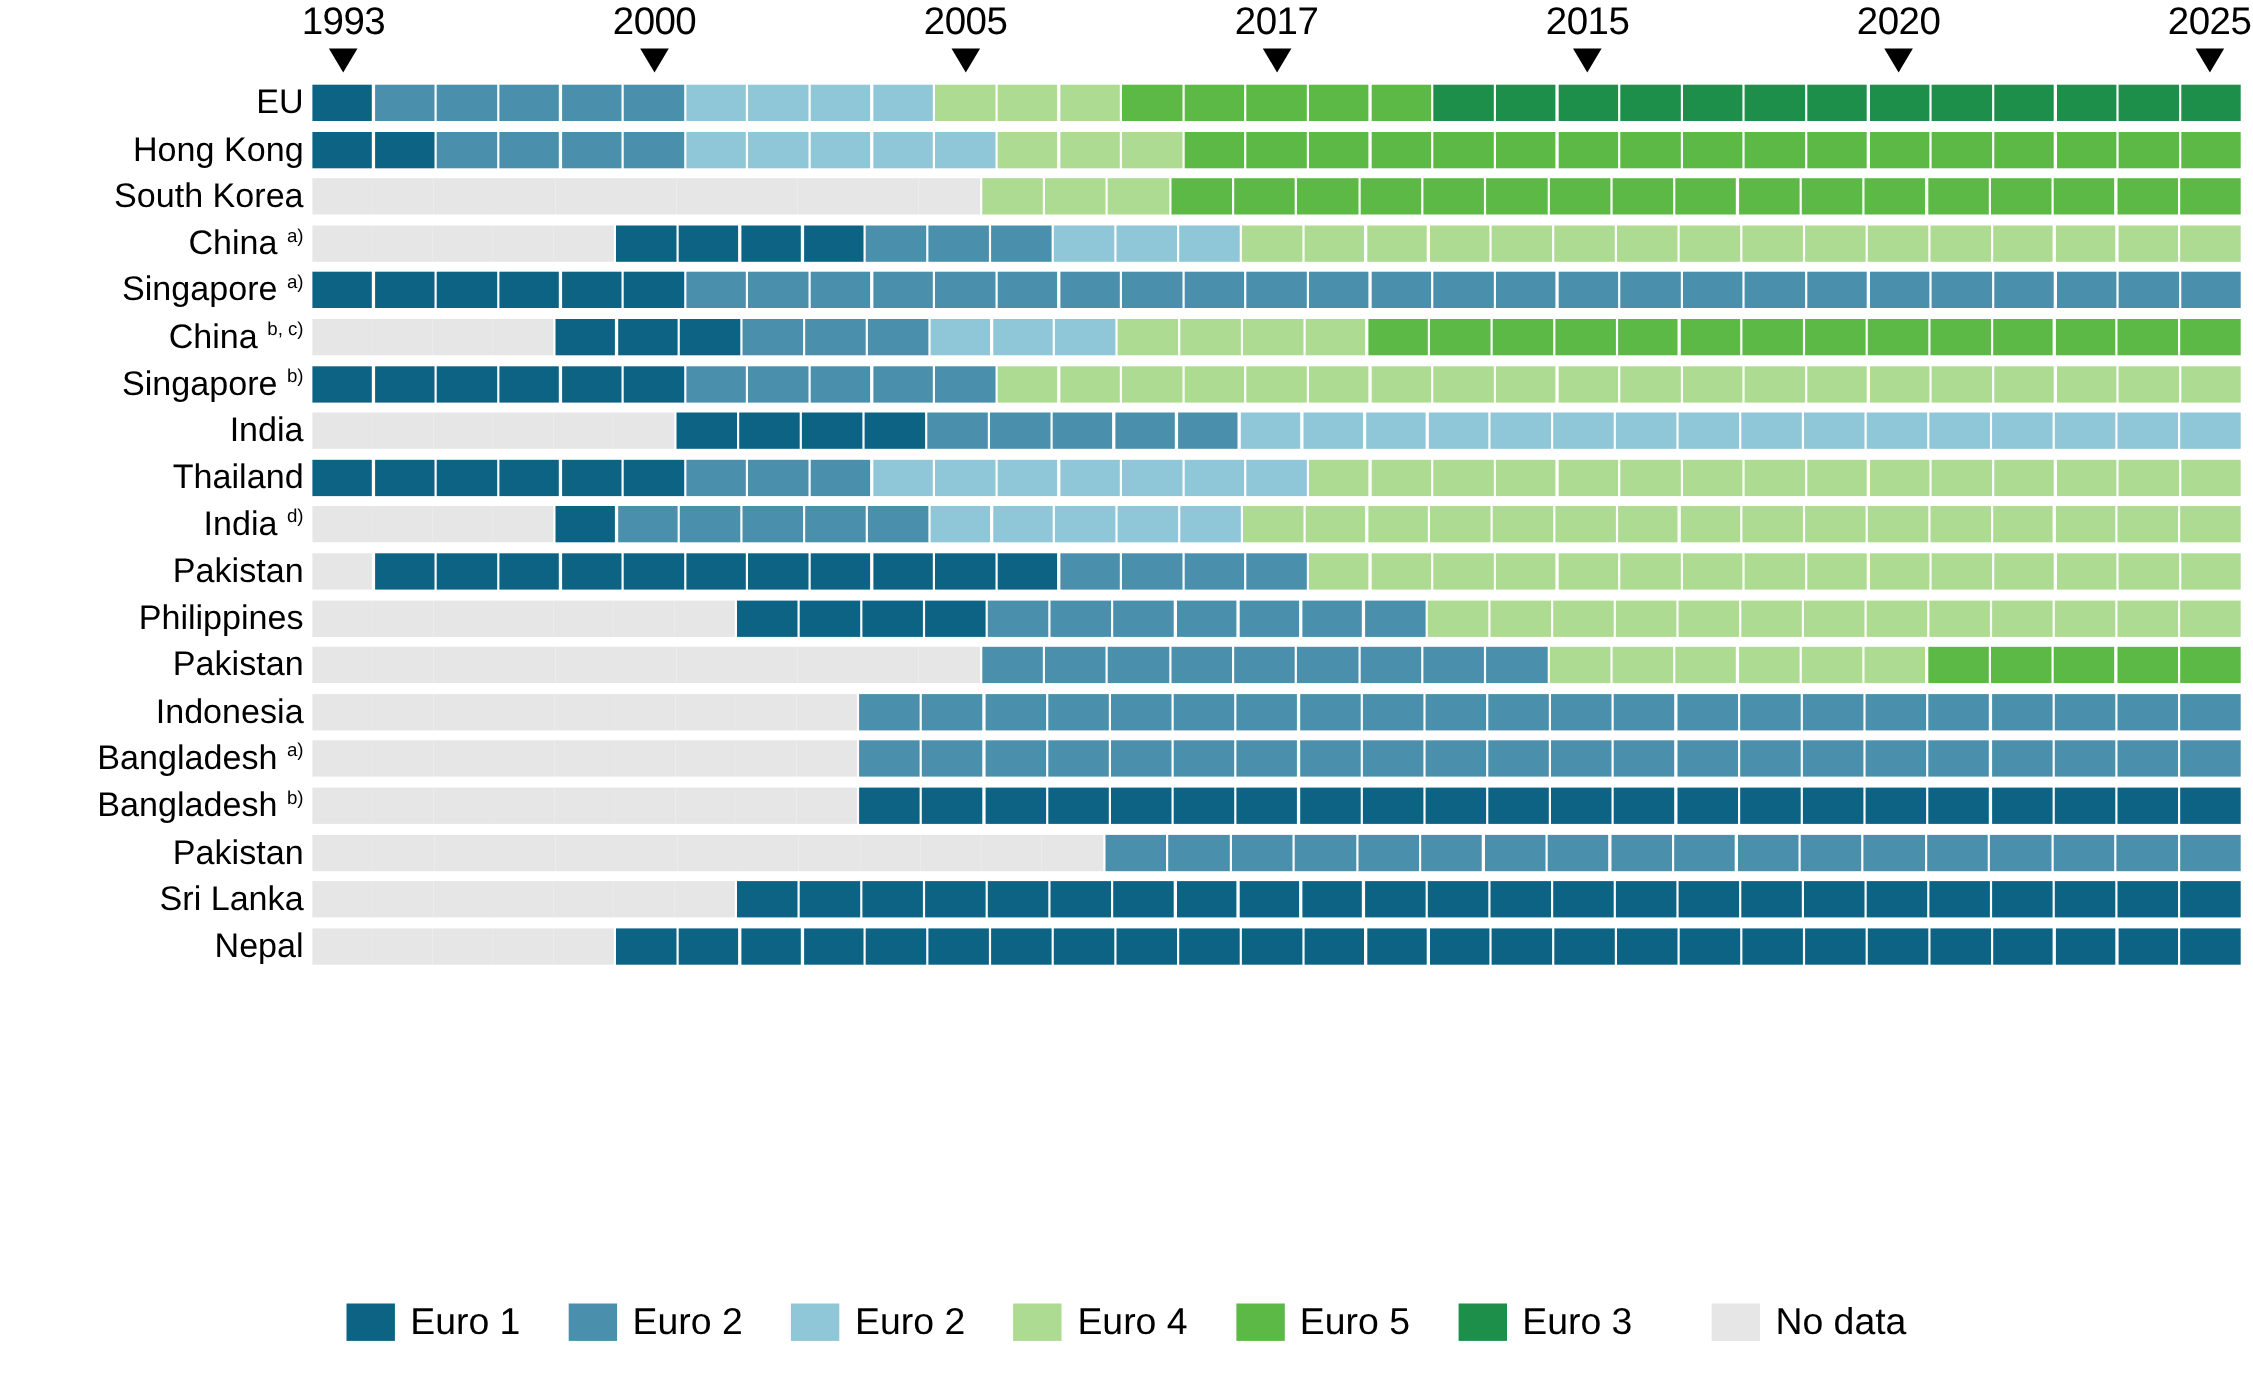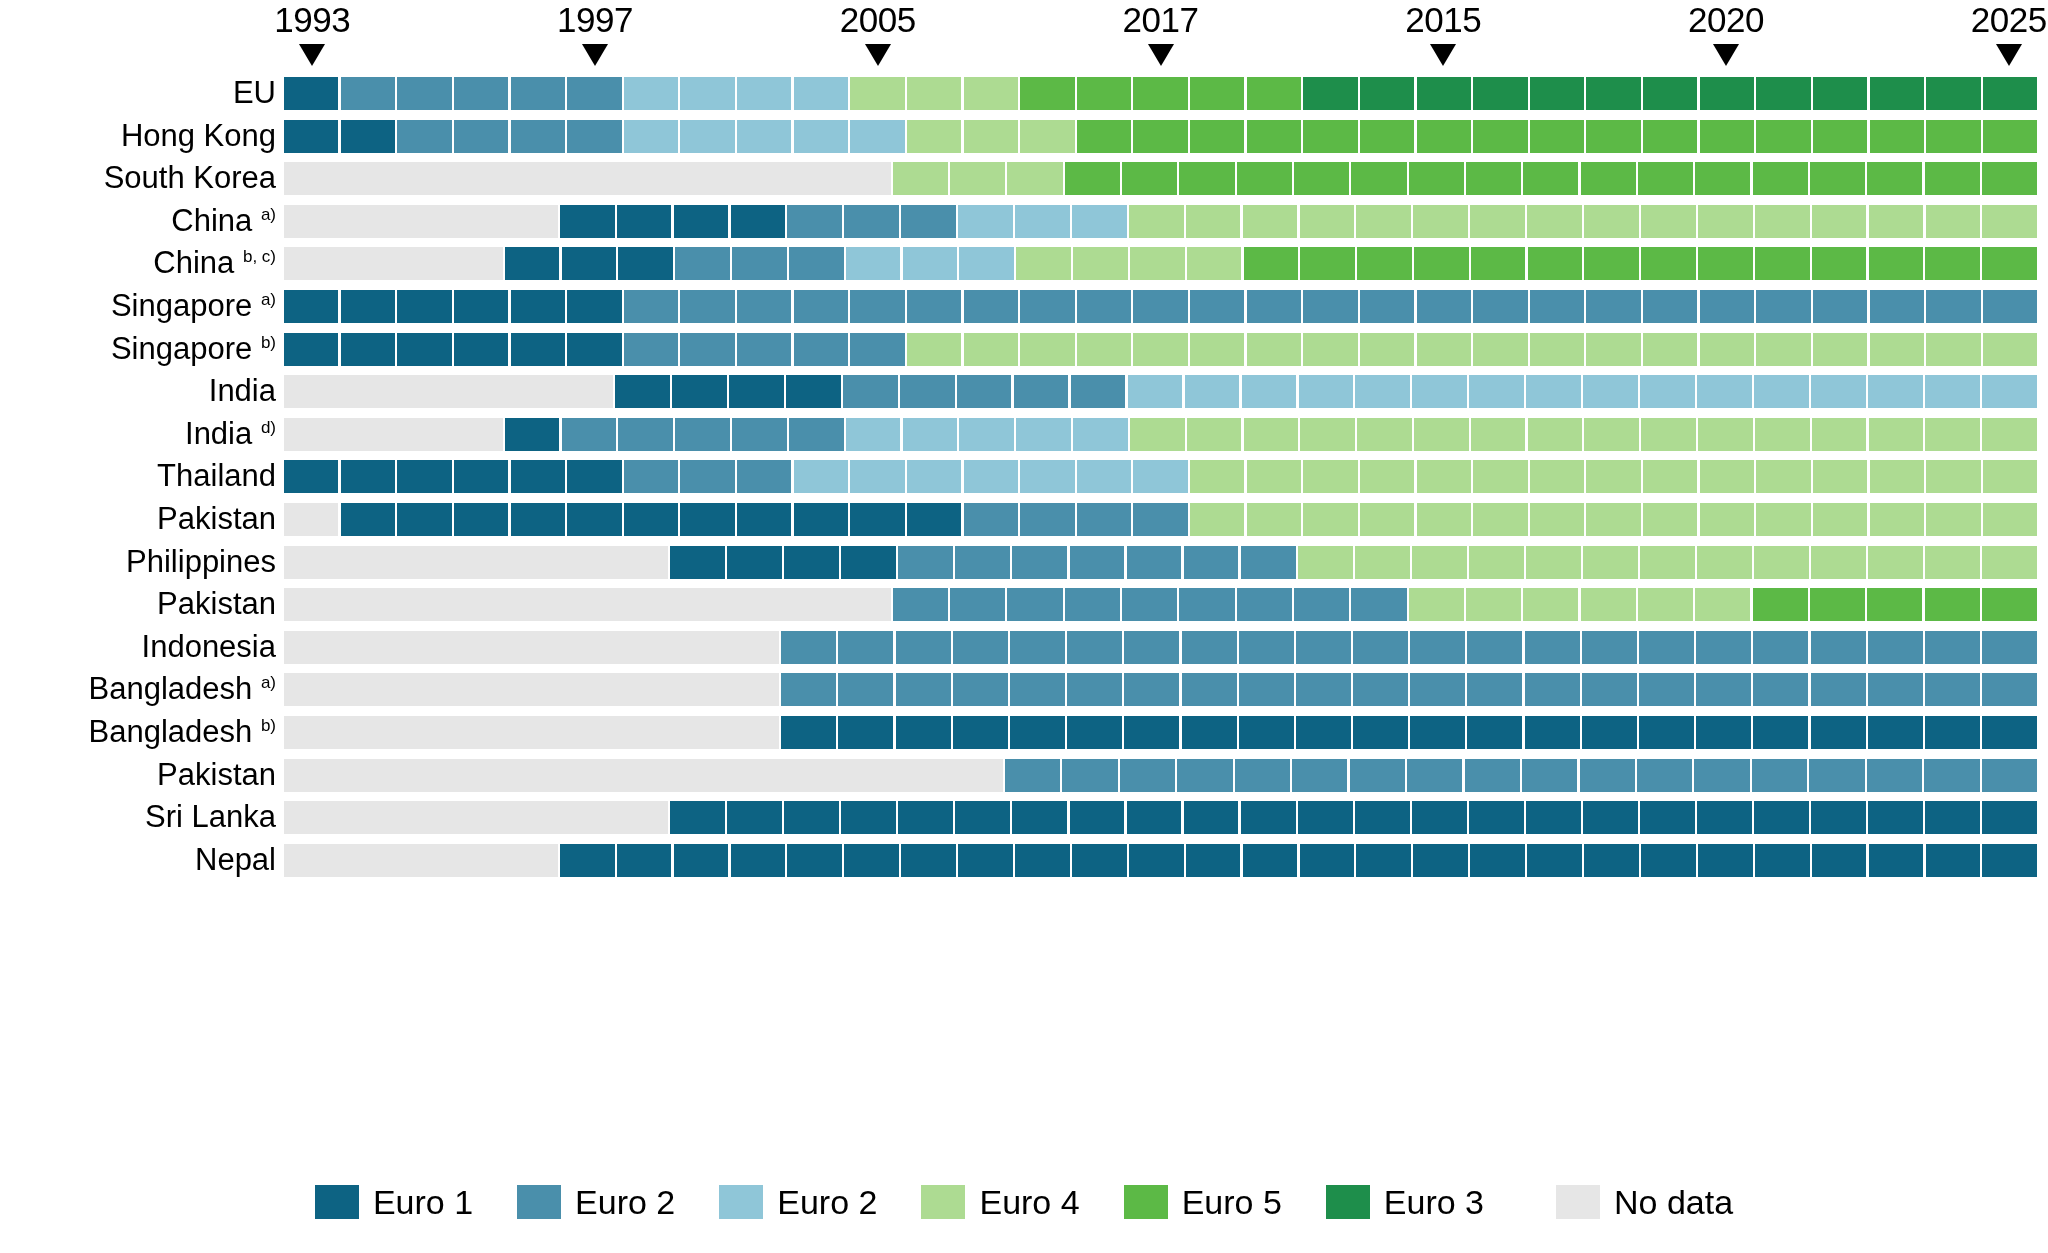--- a/index.html
+++ b/index.html
@@ -124,21 +124,21 @@
 <body>
 
 <div id="chart-root">
 
   <div id="year-axis">
       <div class="year-tick" style="left: 312.274px;">
         <div class="year-label">1993</div>
         <div class="year-arrow"></div>
       </div>
       <div class="year-tick" style="left: 595.016px;">
-        <div class="year-label">1997</div>
+        <div class="year-label">2000</div>
         <div class="year-arrow"></div>
       </div>
       <div class="year-tick" style="left: 877.758px;">
         <div class="year-label">2005</div>
         <div class="year-arrow"></div>
       </div>
       <div class="year-tick" style="left: 1160.5px;">
         <div class="year-label">2017</div>
         <div class="year-arrow"></div>
       </div>
@@ -295,20 +295,56 @@
           <div class="cell" style="background: rgb(173, 219, 146);"></div>
           <div class="cell" style="background: rgb(173, 219, 146);"></div>
           <div class="cell" style="background: rgb(173, 219, 146);"></div>
           <div class="cell" style="background: rgb(173, 219, 146);"></div>
           <div class="cell" style="background: rgb(173, 219, 146);"></div>
           <div class="cell" style="background: rgb(173, 219, 146);"></div>
           <div class="cell" style="background: rgb(173, 219, 146);"></div>
         </div>
       </div>
       <div class="row">
+        <div class="row-label"><span>Singapore</span> <sup>a)</sup></div>
+        <div class="cells">
+          <div class="cell" style="background: rgb(13, 99, 131);"></div>
+          <div class="cell" style="background: rgb(13, 99, 131);"></div>
+          <div class="cell" style="background: rgb(13, 99, 131);"></div>
+          <div class="cell" style="background: rgb(13, 99, 131);"></div>
+          <div class="cell" style="background: rgb(13, 99, 131);"></div>
+          <div class="cell" style="background: rgb(13, 99, 131);"></div>
+          <div class="cell" style="background: rgb(74, 143, 171);"></div>
+          <div class="cell" style="background: rgb(74, 143, 171);"></div>
+          <div class="cell" style="background: rgb(74, 143, 171);"></div>
+          <div class="cell" style="background: rgb(74, 143, 171);"></div>
+          <div class="cell" style="background: rgb(74, 143, 171);"></div>
+          <div class="cell" style="background: rgb(74, 143, 171);"></div>
+          <div class="cell" style="background: rgb(74, 143, 171);"></div>
+          <div class="cell" style="background: rgb(74, 143, 171);"></div>
+          <div class="cell" style="background: rgb(74, 143, 171);"></div>
+          <div class="cell" style="background: rgb(74, 143, 171);"></div>
+          <div class="cell" style="background: rgb(74, 143, 171);"></div>
+          <div class="cell" style="background: rgb(74, 143, 171);"></div>
+          <div class="cell" style="background: rgb(74, 143, 171);"></div>
+          <div class="cell" style="background: rgb(74, 143, 171);"></div>
+          <div class="cell" style="background: rgb(74, 143, 171);"></div>
+          <div class="cell" style="background: rgb(74, 143, 171);"></div>
+          <div class="cell" style="background: rgb(74, 143, 171);"></div>
+          <div class="cell" style="background: rgb(74, 143, 171);"></div>
+          <div class="cell" style="background: rgb(74, 143, 171);"></div>
+          <div class="cell" style="background: rgb(74, 143, 171);"></div>
+          <div class="cell" style="background: rgb(74, 143, 171);"></div>
+          <div class="cell" style="background: rgb(74, 143, 171);"></div>
+          <div class="cell" style="background: rgb(74, 143, 171);"></div>
+          <div class="cell" style="background: rgb(74, 143, 171);"></div>
+          <div class="cell" style="background: rgb(74, 143, 171);"></div>
+        </div>
+      </div>
+      <div class="row">
         <div class="row-label"><span>China</span> <sup>b, c)</sup></div>
         <div class="cells">
           <div class="cell nodata" style="background: rgb(230, 230, 230);"></div>
           <div class="cell nodata" style="background: rgb(230, 230, 230);"></div>
           <div class="cell nodata" style="background: rgb(230, 230, 230);"></div>
           <div class="cell" style="background: rgb(230, 230, 230);"></div>
           <div class="cell" style="background: rgb(13, 99, 131);"></div>
           <div class="cell" style="background: rgb(13, 99, 131);"></div>
           <div class="cell" style="background: rgb(13, 99, 131);"></div>
           <div class="cell" style="background: rgb(74, 143, 171);"></div>
@@ -331,56 +367,20 @@
           <div class="cell" style="background: rgb(92, 185, 70);"></div>
           <div class="cell" style="background: rgb(92, 185, 70);"></div>
           <div class="cell" style="background: rgb(92, 185, 70);"></div>
           <div class="cell" style="background: rgb(92, 185, 70);"></div>
           <div class="cell" style="background: rgb(92, 185, 70);"></div>
           <div class="cell" style="background: rgb(92, 185, 70);"></div>
           <div class="cell" style="background: rgb(92, 185, 70);"></div>
         </div>
       </div>
       <div class="row">
-        <div class="row-label"><span>Singapore</span> <sup>a)</sup></div>
-        <div class="cells">
-          <div class="cell" style="background: rgb(13, 99, 131);"></div>
-          <div class="cell" style="background: rgb(13, 99, 131);"></div>
-          <div class="cell" style="background: rgb(13, 99, 131);"></div>
-          <div class="cell" style="background: rgb(13, 99, 131);"></div>
-          <div class="cell" style="background: rgb(13, 99, 131);"></div>
-          <div class="cell" style="background: rgb(13, 99, 131);"></div>
-          <div class="cell" style="background: rgb(74, 143, 171);"></div>
-          <div class="cell" style="background: rgb(74, 143, 171);"></div>
-          <div class="cell" style="background: rgb(74, 143, 171);"></div>
-          <div class="cell" style="background: rgb(74, 143, 171);"></div>
-          <div class="cell" style="background: rgb(74, 143, 171);"></div>
-          <div class="cell" style="background: rgb(74, 143, 171);"></div>
-          <div class="cell" style="background: rgb(74, 143, 171);"></div>
-          <div class="cell" style="background: rgb(74, 143, 171);"></div>
-          <div class="cell" style="background: rgb(74, 143, 171);"></div>
-          <div class="cell" style="background: rgb(74, 143, 171);"></div>
-          <div class="cell" style="background: rgb(74, 143, 171);"></div>
-          <div class="cell" style="background: rgb(74, 143, 171);"></div>
-          <div class="cell" style="background: rgb(74, 143, 171);"></div>
-          <div class="cell" style="background: rgb(74, 143, 171);"></div>
-          <div class="cell" style="background: rgb(74, 143, 171);"></div>
-          <div class="cell" style="background: rgb(74, 143, 171);"></div>
-          <div class="cell" style="background: rgb(74, 143, 171);"></div>
-          <div class="cell" style="background: rgb(74, 143, 171);"></div>
-          <div class="cell" style="background: rgb(74, 143, 171);"></div>
-          <div class="cell" style="background: rgb(74, 143, 171);"></div>
-          <div class="cell" style="background: rgb(74, 143, 171);"></div>
-          <div class="cell" style="background: rgb(74, 143, 171);"></div>
-          <div class="cell" style="background: rgb(74, 143, 171);"></div>
-          <div class="cell" style="background: rgb(74, 143, 171);"></div>
-          <div class="cell" style="background: rgb(74, 143, 171);"></div>
-        </div>
-      </div>
-      <div class="row">
         <div class="row-label"><span>Singapore</span> <sup>b)</sup></div>
         <div class="cells">
           <div class="cell" style="background: rgb(13, 99, 131);"></div>
           <div class="cell" style="background: rgb(13, 99, 131);"></div>
           <div class="cell" style="background: rgb(13, 99, 131);"></div>
           <div class="cell" style="background: rgb(13, 99, 131);"></div>
           <div class="cell" style="background: rgb(13, 99, 131);"></div>
           <div class="cell" style="background: rgb(13, 99, 131);"></div>
           <div class="cell" style="background: rgb(74, 143, 171);"></div>
           <div class="cell" style="background: rgb(74, 143, 171);"></div>
@@ -439,74 +439,74 @@
           <div class="cell" style="background: rgb(143, 198, 216);"></div>
           <div class="cell" style="background: rgb(143, 198, 216);"></div>
           <div class="cell" style="background: rgb(143, 198, 216);"></div>
           <div class="cell" style="background: rgb(143, 198, 216);"></div>
           <div class="cell" style="background: rgb(143, 198, 216);"></div>
           <div class="cell" style="background: rgb(143, 198, 216);"></div>
           <div class="cell" style="background: rgb(143, 198, 216);"></div>
         </div>
       </div>
       <div class="row">
+        <div class="row-label"><span>Thailand</span></div>
+        <div class="cells">
+          <div class="cell" style="background: rgb(13, 99, 131);"></div>
+          <div class="cell" style="background: rgb(13, 99, 131);"></div>
+          <div class="cell" style="background: rgb(13, 99, 131);"></div>
+          <div class="cell" style="background: rgb(13, 99, 131);"></div>
+          <div class="cell" style="background: rgb(13, 99, 131);"></div>
+          <div class="cell" style="background: rgb(13, 99, 131);"></div>
+          <div class="cell" style="background: rgb(74, 143, 171);"></div>
+          <div class="cell" style="background: rgb(74, 143, 171);"></div>
+          <div class="cell" style="background: rgb(74, 143, 171);"></div>
+          <div class="cell" style="background: rgb(143, 198, 216);"></div>
+          <div class="cell" style="background: rgb(143, 198, 216);"></div>
+          <div class="cell" style="background: rgb(143, 198, 216);"></div>
+          <div class="cell" style="background: rgb(143, 198, 216);"></div>
+          <div class="cell" style="background: rgb(143, 198, 216);"></div>
+          <div class="cell" style="background: rgb(143, 198, 216);"></div>
+          <div class="cell" style="background: rgb(143, 198, 216);"></div>
+          <div class="cell" style="background: rgb(173, 219, 146);"></div>
+          <div class="cell" style="background: rgb(173, 219, 146);"></div>
+          <div class="cell" style="background: rgb(173, 219, 146);"></div>
+          <div class="cell" style="background: rgb(173, 219, 146);"></div>
+          <div class="cell" style="background: rgb(173, 219, 146);"></div>
+          <div class="cell" style="background: rgb(173, 219, 146);"></div>
+          <div class="cell" style="background: rgb(173, 219, 146);"></div>
+          <div class="cell" style="background: rgb(173, 219, 146);"></div>
+          <div class="cell" style="background: rgb(173, 219, 146);"></div>
+          <div class="cell" style="background: rgb(173, 219, 146);"></div>
+          <div class="cell" style="background: rgb(173, 219, 146);"></div>
+          <div class="cell" style="background: rgb(173, 219, 146);"></div>
+          <div class="cell" style="background: rgb(173, 219, 146);"></div>
+          <div class="cell" style="background: rgb(173, 219, 146);"></div>
+          <div class="cell" style="background: rgb(173, 219, 146);"></div>
+        </div>
+      </div>
+      <div class="row">
         <div class="row-label"><span>India</span> <sup>d)</sup></div>
         <div class="cells">
           <div class="cell nodata" style="background: rgb(230, 230, 230);"></div>
           <div class="cell nodata" style="background: rgb(230, 230, 230);"></div>
           <div class="cell nodata" style="background: rgb(230, 230, 230);"></div>
           <div class="cell" style="background: rgb(230, 230, 230);"></div>
           <div class="cell" style="background: rgb(13, 99, 131);"></div>
           <div class="cell" style="background: rgb(74, 143, 171);"></div>
           <div class="cell" style="background: rgb(74, 143, 171);"></div>
           <div class="cell" style="background: rgb(74, 143, 171);"></div>
           <div class="cell" style="background: rgb(74, 143, 171);"></div>
           <div class="cell" style="background: rgb(74, 143, 171);"></div>
           <div class="cell" style="background: rgb(143, 198, 216);"></div>
           <div class="cell" style="background: rgb(143, 198, 216);"></div>
           <div class="cell" style="background: rgb(143, 198, 216);"></div>
           <div class="cell" style="background: rgb(143, 198, 216);"></div>
           <div class="cell" style="background: rgb(143, 198, 216);"></div>
           <div class="cell" style="background: rgb(173, 219, 146);"></div>
-          <div class="cell" style="background: rgb(173, 219, 146);"></div>
-          <div class="cell" style="background: rgb(173, 219, 146);"></div>
-          <div class="cell" style="background: rgb(173, 219, 146);"></div>
-          <div class="cell" style="background: rgb(173, 219, 146);"></div>
-          <div class="cell" style="background: rgb(173, 219, 146);"></div>
-          <div class="cell" style="background: rgb(173, 219, 146);"></div>
-          <div class="cell" style="background: rgb(173, 219, 146);"></div>
-          <div class="cell" style="background: rgb(173, 219, 146);"></div>
-          <div class="cell" style="background: rgb(173, 219, 146);"></div>
-          <div class="cell" style="background: rgb(173, 219, 146);"></div>
-          <div class="cell" style="background: rgb(173, 219, 146);"></div>
-          <div class="cell" style="background: rgb(173, 219, 146);"></div>
-          <div class="cell" style="background: rgb(173, 219, 146);"></div>
-          <div class="cell" style="background: rgb(173, 219, 146);"></div>
-          <div class="cell" style="background: rgb(173, 219, 146);"></div>
-        </div>
-      </div>
-      <div class="row">
-        <div class="row-label"><span>Thailand</span></div>
-        <div class="cells">
-          <div class="cell" style="background: rgb(13, 99, 131);"></div>
-          <div class="cell" style="background: rgb(13, 99, 131);"></div>
-          <div class="cell" style="background: rgb(13, 99, 131);"></div>
-          <div class="cell" style="background: rgb(13, 99, 131);"></div>
-          <div class="cell" style="background: rgb(13, 99, 131);"></div>
-          <div class="cell" style="background: rgb(13, 99, 131);"></div>
-          <div class="cell" style="background: rgb(74, 143, 171);"></div>
-          <div class="cell" style="background: rgb(74, 143, 171);"></div>
-          <div class="cell" style="background: rgb(74, 143, 171);"></div>
-          <div class="cell" style="background: rgb(143, 198, 216);"></div>
-          <div class="cell" style="background: rgb(143, 198, 216);"></div>
-          <div class="cell" style="background: rgb(143, 198, 216);"></div>
-          <div class="cell" style="background: rgb(143, 198, 216);"></div>
-          <div class="cell" style="background: rgb(143, 198, 216);"></div>
-          <div class="cell" style="background: rgb(143, 198, 216);"></div>
-          <div class="cell" style="background: rgb(143, 198, 216);"></div>
           <div class="cell" style="background: rgb(173, 219, 146);"></div>
           <div class="cell" style="background: rgb(173, 219, 146);"></div>
           <div class="cell" style="background: rgb(173, 219, 146);"></div>
           <div class="cell" style="background: rgb(173, 219, 146);"></div>
           <div class="cell" style="background: rgb(173, 219, 146);"></div>
           <div class="cell" style="background: rgb(173, 219, 146);"></div>
           <div class="cell" style="background: rgb(173, 219, 146);"></div>
           <div class="cell" style="background: rgb(173, 219, 146);"></div>
           <div class="cell" style="background: rgb(173, 219, 146);"></div>
           <div class="cell" style="background: rgb(173, 219, 146);"></div>

